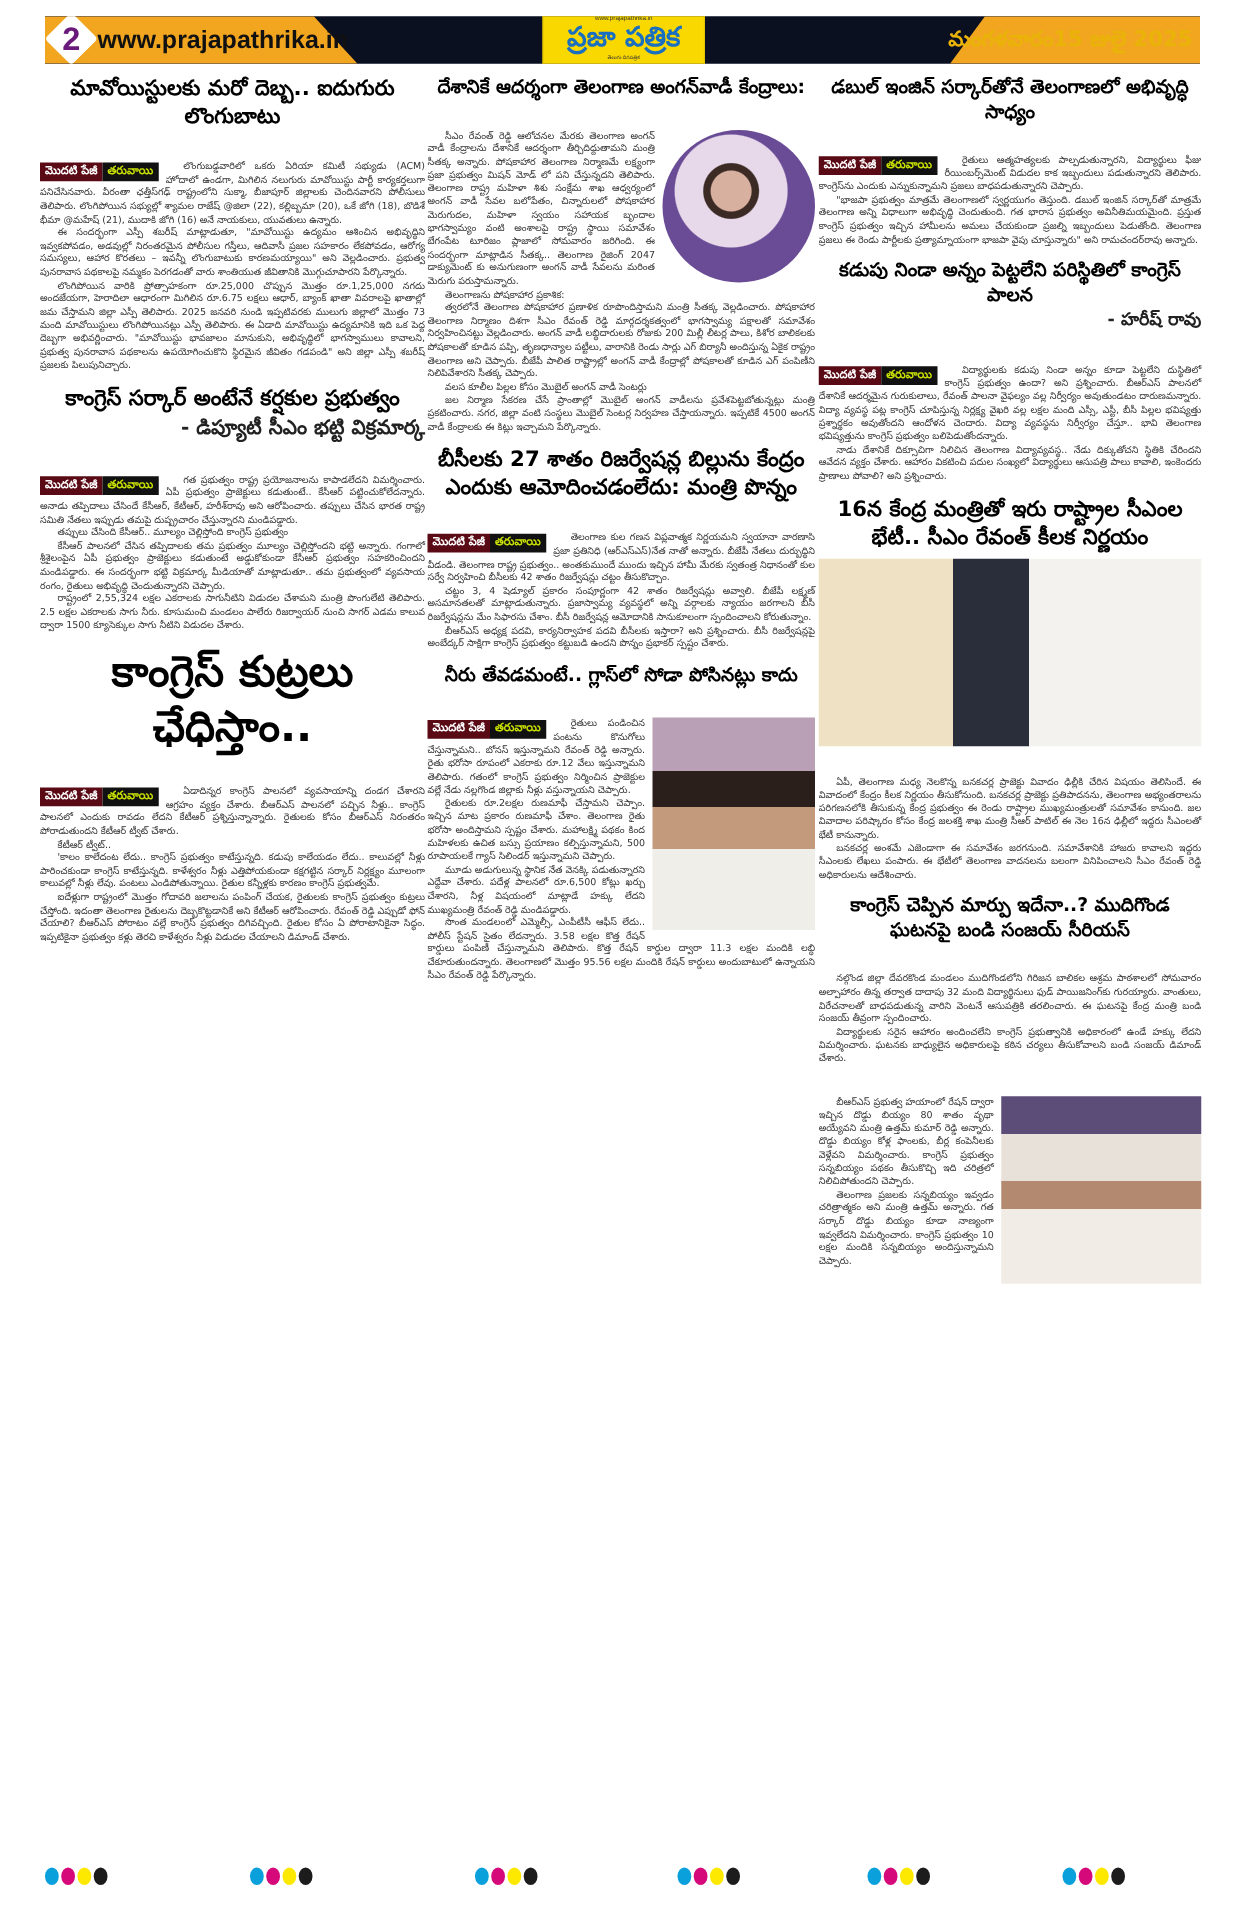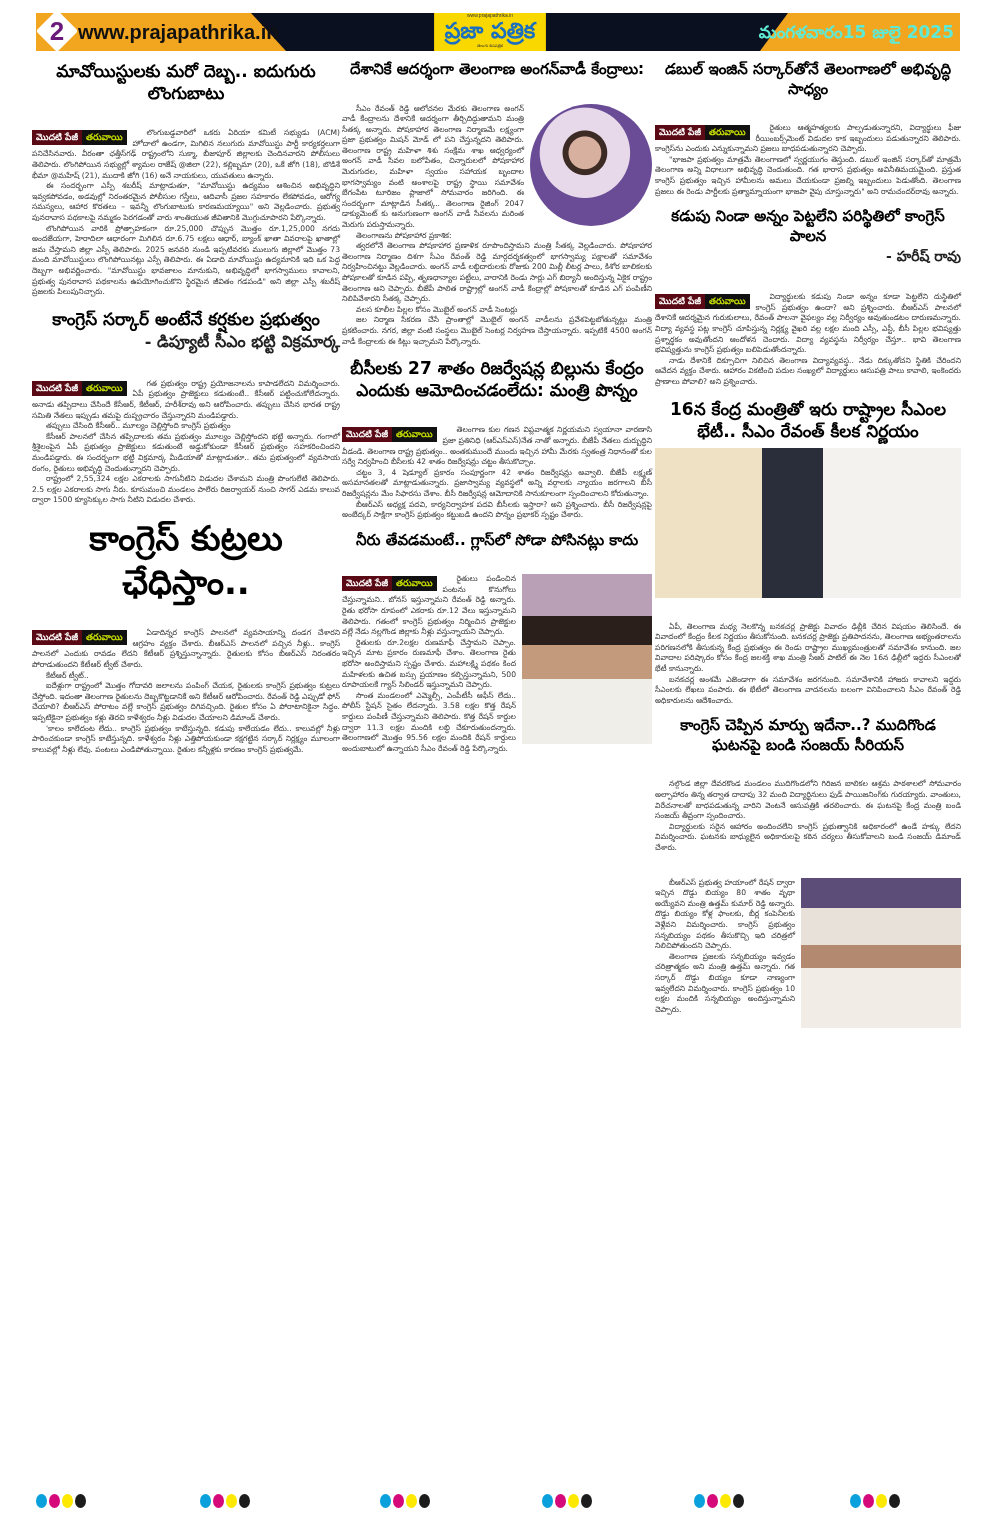--- a/index.html
+++ b/index.html
@@ -4,25 +4,25 @@
 <style>
 *{box-sizing:border-box;margin:0;padding:0}
 html,body{width:987px;height:1525px;background:#fff;overflow:hidden}
 body{font-family:"DejaVu Sans","Liberation Sans",sans-serif;color:#222;position:relative}
 .masthead{position:absolute;left:36px;top:13px;width:924px;height:38px;background:#0b1020;overflow:hidden}
 .mh-left2{position:absolute;left:0;top:0;height:38px;width:250px;background:#f2a51f;clip-path:polygon(0 0,86% 0,100% 100%,0 100%)}
 .mh-right{position:absolute;right:0;top:0;height:38px;width:200px;background:#f2a51f;clip-path:polygon(14% 0,100% 0,100% 100%,0 100%)}
 .page-num{position:absolute;left:6px;top:3px;width:30px;height:30px;background:#fff;transform:rotate(45deg);border-radius:3px}
 .page-num-text{position:absolute;left:8px;top:2px;width:26px;height:32px;font:bold 26px "Liberation Sans",sans-serif;color:#6a1a7a;text-align:center;line-height:32px}
 .site-url{position:absolute;left:42px;top:4px;font:bold 20px "Liberation Sans",sans-serif;color:#111;line-height:30px}
-.logo{position:absolute;left:398px;top:-2px;width:112px;height:42px;background:#f9d800;border:1px solid #e5c400;text-align:center}
+.logo{position:absolute;left:398px;top:-2px;width:130px;height:42px;background:#f9d800;border:1px solid #e5c400;text-align:center}
 .logo-url{font:5px "Liberation Sans",sans-serif;color:#333;line-height:7px}
 .logo-title{font:bold 22px "DejaVu Sans",sans-serif;color:#1a6fc0;line-height:24px}
 .logo-sub{font:4px "Liberation Sans",sans-serif;color:#333;line-height:6px}
-.date{position:absolute;right:6px;top:4px;font:bold 17px "DejaVu Sans",sans-serif;color:#5eead4;line-height:30px}
+.date{position:absolute;right:6px;top:4px;font:bold 17px "DejaVu Sans",sans-serif;color:#eab308;line-height:30px}
 .col{position:absolute;top:60px}
 .c1{left:32px;width:308px}
 .c2{left:342px;width:310px}
 .c3{left:655px;width:306px}
 .headline{font-weight:bold;color:#000000;line-height:1.3;text-align:center}
 .h-l{font-size:21px}
 .h-m{font-size:17px}
 .h-s{font-size:15px}
 .h-xl{font-size:34px}
 .byline{font-size:16px;font-weight:bold;text-align:right;margin-top:2px}
@@ -89,22 +89,22 @@
 
   <article class="sec">
     <h2 class="headline h-xl">కాంగ్రెస్ కుట్రలు ఛేధిస్తాం..</h2>
     <div class="body">
       <span class="badge">
           <span class="b1">మొదటి పేజీ</span>
           <span class="b2">తరువాయి</span>
         </span>
       <p>ఏడాదిన్నర కాంగ్రెస్ పాలనలో వ్యవసాయాన్ని దండగ చేశారని ఆగ్రహం వ్యక్తం చేశారు. బీఆర్ఎస్ పాలనలో పచ్చిన నీళ్లు.. కాంగ్రెస్ పాలనలో ఎందుకు రావడం లేదని కేటీఆర్ ప్రశ్నిస్తున్నాన్నారు. రైతులకు కోసం బీఆర్ఎస్ నిరంతరం పోరాడుతుందని కేటీఆర్ ట్వీట్ చేశారు.</p>
       <p>కేటీఆర్ ట్వీట్..</p>
+      <p>'కాలం కాలేదంట లేదు.. కాంగ్రెస్ ప్రభుత్వం కాటేస్తున్నది. కడుపు కాలేయడం లేదు.. కాలువల్లో నీళ్లు పారించకుండా కాంగ్రెస్ కాటేస్తున్నది. కాళేశ్వరం నీళ్లు ఎత్తిపోయకుండా కక్షగట్టిన సర్కార్ నిర్లక్ష్యం మూలంగా కాలువల్లో నీళ్లు లేవు. పంటలు ఎండిపోతున్నాయి. రైతుల కన్నీళ్లకు కారణం కాంగ్రెస్ ప్రభుత్వమే.</p>
       <p>ఐదేళ్లుగా రాష్ట్రంలో మొత్తం గోదావరి జలాలను పంపింగ్ చేయక, రైతులకు కాంగ్రెస్ ప్రభుత్వం కుట్రలు చేస్తోంది. ఇదంతా తెలంగాణ రైతులను దెబ్బకొట్టడానికే అని కేటీఆర్ ఆరోపించారు. రేవంత్ రెడ్డి ఎప్పుడో ఫోన్ చేయాలి? బీఆర్ఎస్ పోరాటం వల్లే కాంగ్రెస్ ప్రభుత్వం దిగివచ్చింది. రైతుల కోసం ఏ పోరాటానికైనా సిద్ధం. ఇప్పటికైనా ప్రభుత్వం కళ్లు తెరచి కాళేశ్వరం నీళ్లు విడుదల చేయాలని డిమాండ్ చేశారు.</p>
-      <p>'కాలం కాలేదంట లేదు.. కాంగ్రెస్ ప్రభుత్వం కాటేస్తున్నది. కడుపు కాలేయడం లేదు.. కాలువల్లో నీళ్లు పారించకుండా కాంగ్రెస్ కాటేస్తున్నది. కాళేశ్వరం నీళ్లు ఎత్తిపోయకుండా కక్షగట్టిన సర్కార్ నిర్లక్ష్యం మూలంగా కాలువల్లో నీళ్లు లేవు. పంటలు ఎండిపోతున్నాయి. రైతుల కన్నీళ్లకు కారణం కాంగ్రెస్ ప్రభుత్వమే.</p>
     </div>
   </article>
 </section>
 
 <section class="col c2">
   <article class="sec">
     <h2 class="headline h-s">దేశానికే ఆదర్శంగా తెలంగాణ అంగన్‌వాడీ కేంద్రాలు:</h2>
     <div class="body">
       <div class="photo photo-circle"></div>
       <p>సీఎం రేవంత్ రెడ్డి ఆలోచనల మేరకు తెలంగాణ అంగన్ వాడీ కేంద్రాలను దేశానికే ఆదర్శంగా తీర్చిదిద్దుతామని మంత్రి సీతక్క అన్నారు. పోషకాహార తెలంగాణ నిర్మాణమే లక్ష్యంగా ప్రజా ప్రభుత్వం మిషన్ మోడ్ లో పని చేస్తున్నదని తెలిపారు. తెలంగాణ రాష్ట్ర మహిళా శిశు సంక్షేమ శాఖ ఆధ్వర్యంలో అంగన్ వాడీ సేవల బలోపేతం, చిన్నారులలో పోషకాహార మెరుగుదల, మహిళా స్వయం సహాయక బృందాల భాగస్వామ్యం వంటి అంశాలపై రాష్ట్ర స్థాయి సమావేశం బేగంపేట టూరిజం ప్లాజాలో సోమవారం జరిగింది. ఈ సందర్భంగా మాట్లాడిన సీతక్క.. తెలంగాణ రైజింగ్ 2047 డాక్యుమెంట్ కు అనుగుణంగా అంగన్ వాడీ సేవలను మరింత మెరుగు పరుస్తామన్నారు.</p>
@@ -131,20 +131,21 @@
   <article class="sec">
     <h2 class="headline h-s">నీరు తేవడమంటే.. గ్లాస్‌లో సోడా పోసినట్లు కాదు</h2>
     <div class="body">
       <div class="photo photo-rect-2"></div>
       <span class="badge">
           <span class="b1">మొదటి పేజీ</span>
           <span class="b2">తరువాయి</span>
         </span>
       <p>రైతులు పండించిన పంటను కొనుగోలు చేస్తున్నామని.. బోనస్ ఇస్తున్నామని రేవంత్ రెడ్డి అన్నారు. రైతు భరోసా రూపంలో ఎకరాకు రూ.12 వేలు ఇస్తున్నామని తెలిపారు. గతంలో కాంగ్రెస్ ప్రభుత్వం నిర్మించిన ప్రాజెక్టుల వల్లే నేడు నల్లగొండ జిల్లాకు నీళ్లు వస్తున్నాయని చెప్పారు.</p>
       <p>రైతులకు రూ.2లక్షల రుణమాఫీ చేస్తామని చెప్పాం. ఇచ్చిన మాట ప్రకారం రుణమాఫీ చేశాం. తెలంగాణ రైతు భరోసా అందిస్తామని స్పష్టం చేశారు. మహాలక్ష్మి పథకం కింద మహిళలకు ఉచిత బస్సు ప్రయాణం కల్పిస్తున్నామని, 500 రూపాయలకే గ్యాస్ సిలిండర్ ఇస్తున్నామని చెప్పారు.</p>
+      <p>మూడు అడుగులున్న స్థానిక నేత వెనక్కి పడుతున్నారని ఎద్దేవా చేశారు. పదేళ్ల పాలనలో రూ.6,500 కోట్లు ఖర్చు చేశారని, నీళ్ల విషయంలో మాట్లాడే హక్కు లేదని ముఖ్యమంత్రి రేవంత్ రెడ్డి మండిపడ్డారు.</p>
       <p>సొంత మండలంలో ఎమ్మెల్సీ, ఎంపీటీసీ ఆఫీస్‌ లేదు.. పోలీస్ స్టేషన్ సైతం లేదన్నారు. 3.58 లక్షల కొత్త రేషన్ కార్డులు పంపిణీ చేస్తున్నామని తెలిపారు. కొత్త రేషన్ కార్డుల ద్వారా 11.3 లక్షల మందికి లబ్ధి చేకూరుతుందన్నారు. తెలంగాణలో మొత్తం 95.56 లక్షల మందికి రేషన్ కార్డులు అందుబాటులో ఉన్నాయని సీఎం రేవంత్ రెడ్డి పేర్కొన్నారు.</p>
     </div>
   </article>
 </section>
 
 <section class="col c3">
   <article class="sec">
     <h2 class="headline h-s">డబుల్ ఇంజిన్ సర్కార్‌తోనే తెలంగాణలో అభివృద్ధి సాధ్యం</h2>
     <div class="body">
       <span class="badge">

